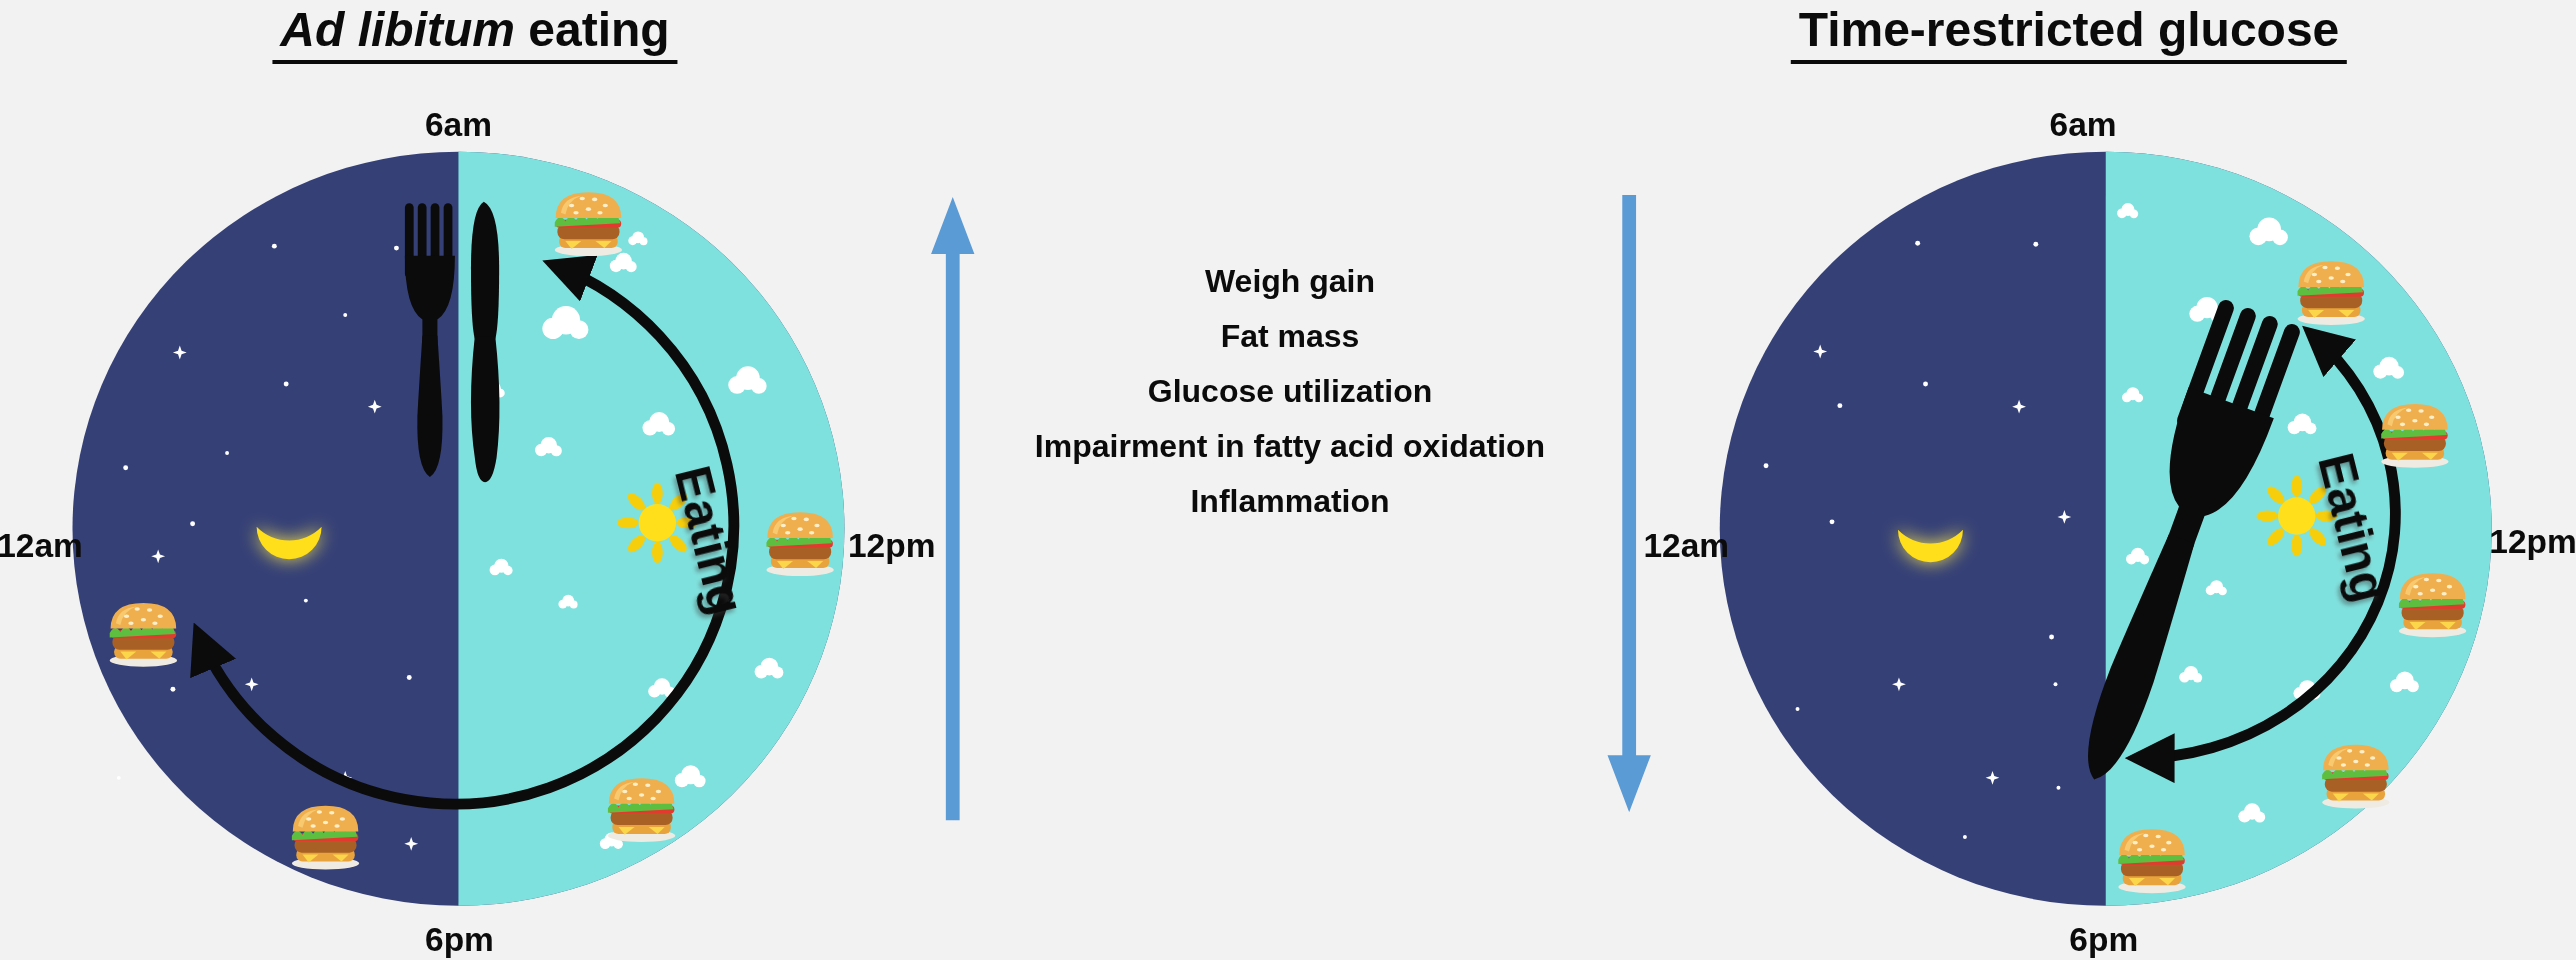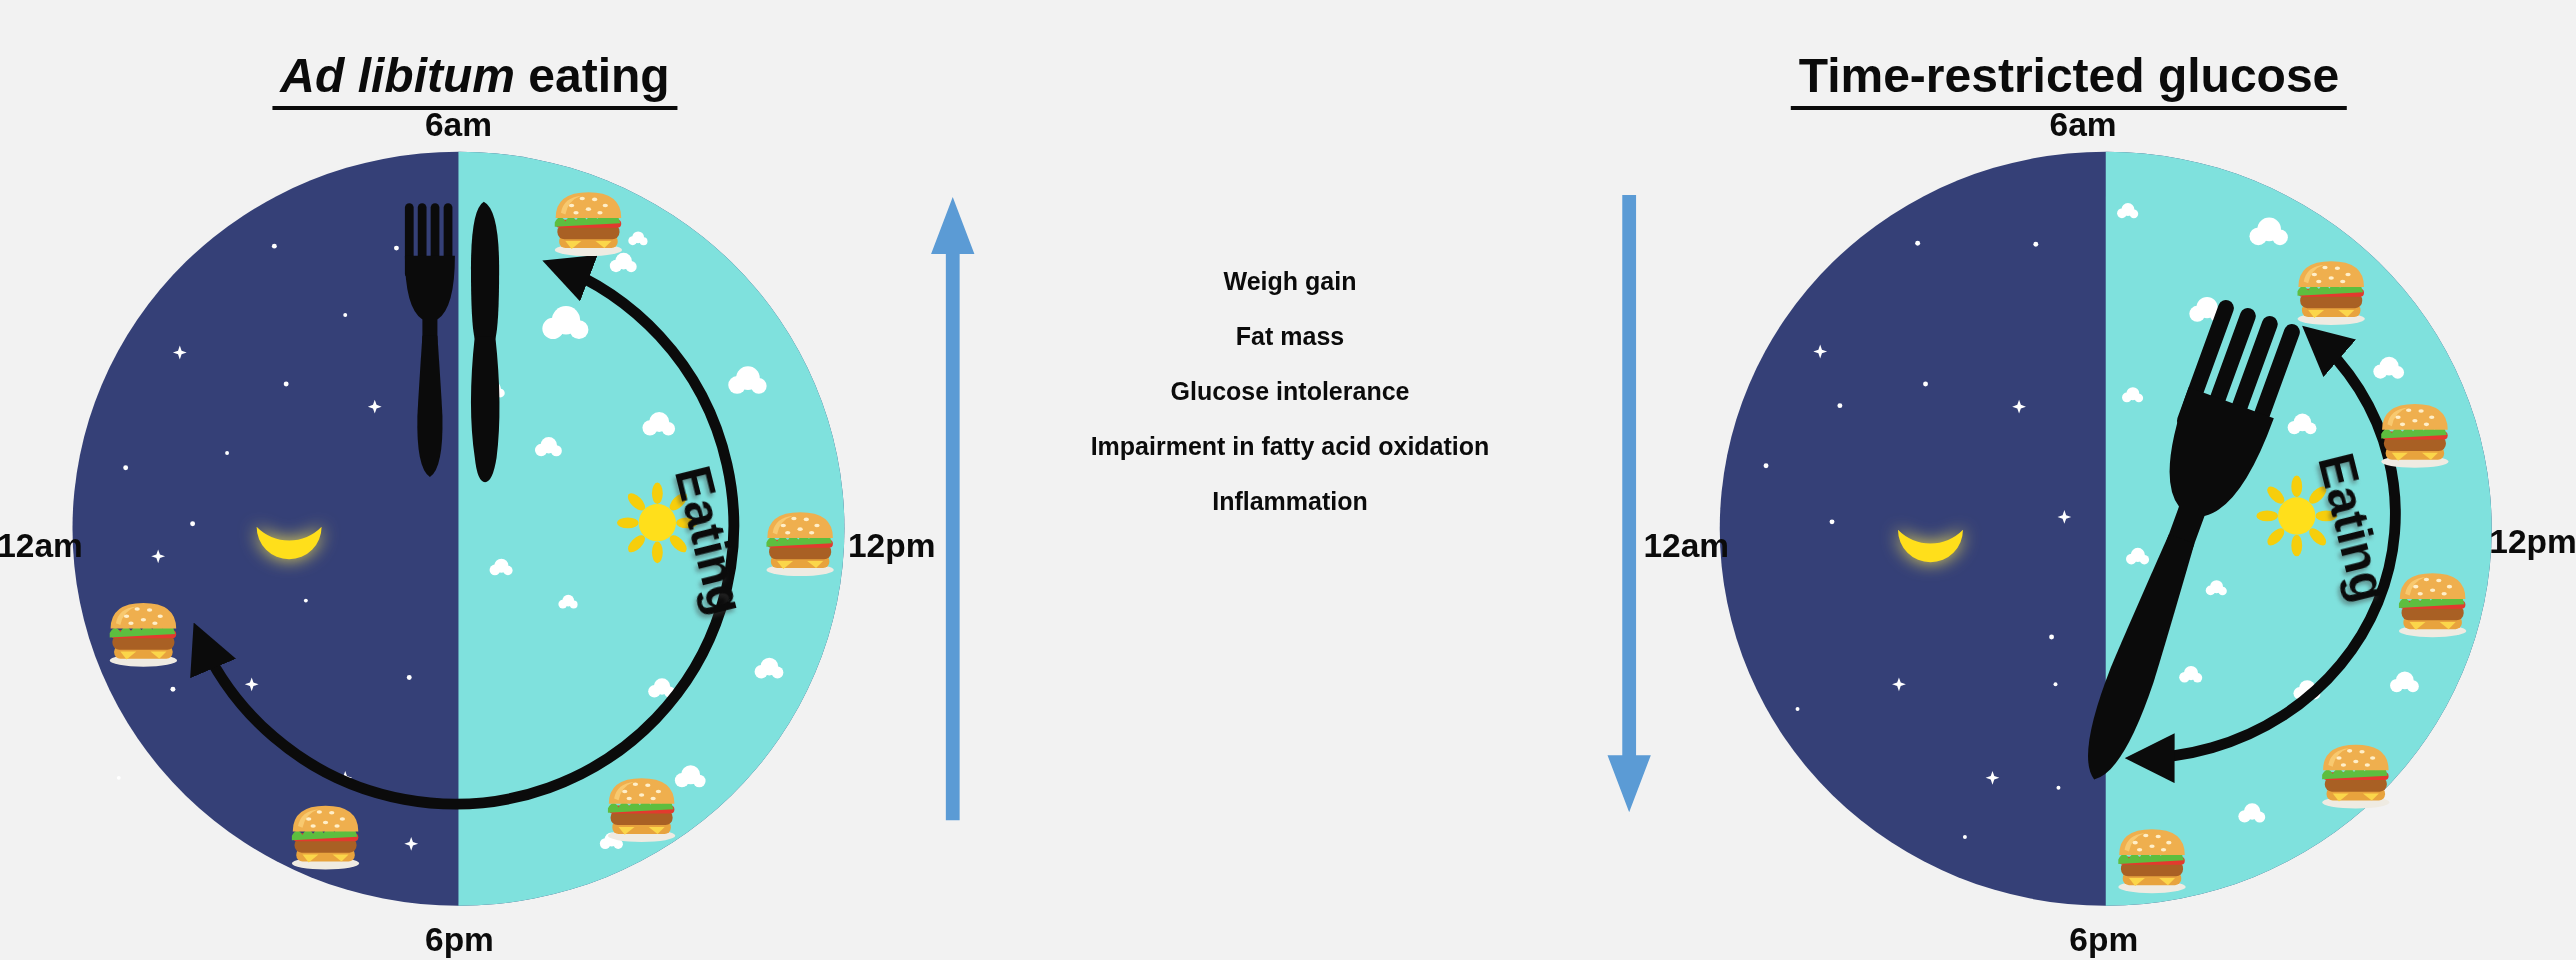--- a/index.html
+++ b/index.html
@@ -4,28 +4,28 @@
 <style>
   :root{
     --bg:#F2F2F2; --night:#354077; --day:#7FE1DD; --ink:#0B0B0B;
     --arrow_blue:#5B9BD5; --sun_yellow:#FFDF1B;
   }
   html,body{margin:0;padding:0;background:#fff;}
   #canvas{position:relative;width:2576px;height:960px;background:var(--bg);
           font-family:"Liberation Sans",sans-serif;overflow:hidden;}
   .title{position:absolute;top:2px;transform:translateX(-50%);white-space:nowrap;
          font-size:48px;font-weight:800;color:var(--ink);
-         border-bottom:4.9px solid var(--ink);padding:0 7.9px 3px;margin-top:46px;}
+         border-bottom:4.9px solid var(--ink);padding:0 7.9px 3px;}
   .title .em{font-style:italic;}
   .title .rest{white-space:pre;}
   #title-left{left:475px;}
   #title-right{left:2069px;}
   #effects{position:absolute;left:1290px;top:254px;transform:translateX(-50%);
            width:788px;text-align:center;color:var(--ink);}
-  #effects .line{font-size:25px;font-weight:700;line-height:55px;white-space:nowrap;}
+  #effects .line{font-size:32px;font-weight:700;line-height:55px;white-space:nowrap;}
   svg{position:absolute;left:0;top:0;}
   .night{fill:var(--night);} .day{fill:var(--day);}
   .cloud{fill:#ffffff;} .star{fill:#ffffff;}
   .yellow{fill:var(--sun_yellow);} .ray{fill:#F6CE0C;}
   .inkfill{fill:var(--ink);}
   .arrowfill{fill:var(--arrow_blue);}
   .arc{fill:none;stroke:var(--ink);stroke-width:11;}
   .timelabel{font-size:34px;font-weight:700;fill:var(--ink);text-anchor:middle;}
   .eating{font-size:50px;font-weight:700;fill:var(--ink);text-anchor:middle;
           filter:drop-shadow(3px 3px 2px rgba(60,60,60,0.45));}
@@ -247,19 +247,19 @@
       <text class="timelabel" x="1712" y="566">12am</text>
     </g>
   </svg>
 
   <div class="title" id="title-left"><span class="em">Ad libitum</span><span class="rest"> eating</span></div>
   <div class="title" id="title-right">Time-restricted glucose</div>
 
   <div id="effects">
       <div class="line">Weigh gain</div>
       <div class="line">Fat mass</div>
-      <div class="line">Glucose intolerance</div>
+      <div class="line">Glucose utilization</div>
       <div class="line">Impairment in fatty acid oxidation</div>
       <div class="line">Inflammation</div>
     </div>
 
 </div>
 
 
 </body></html>

